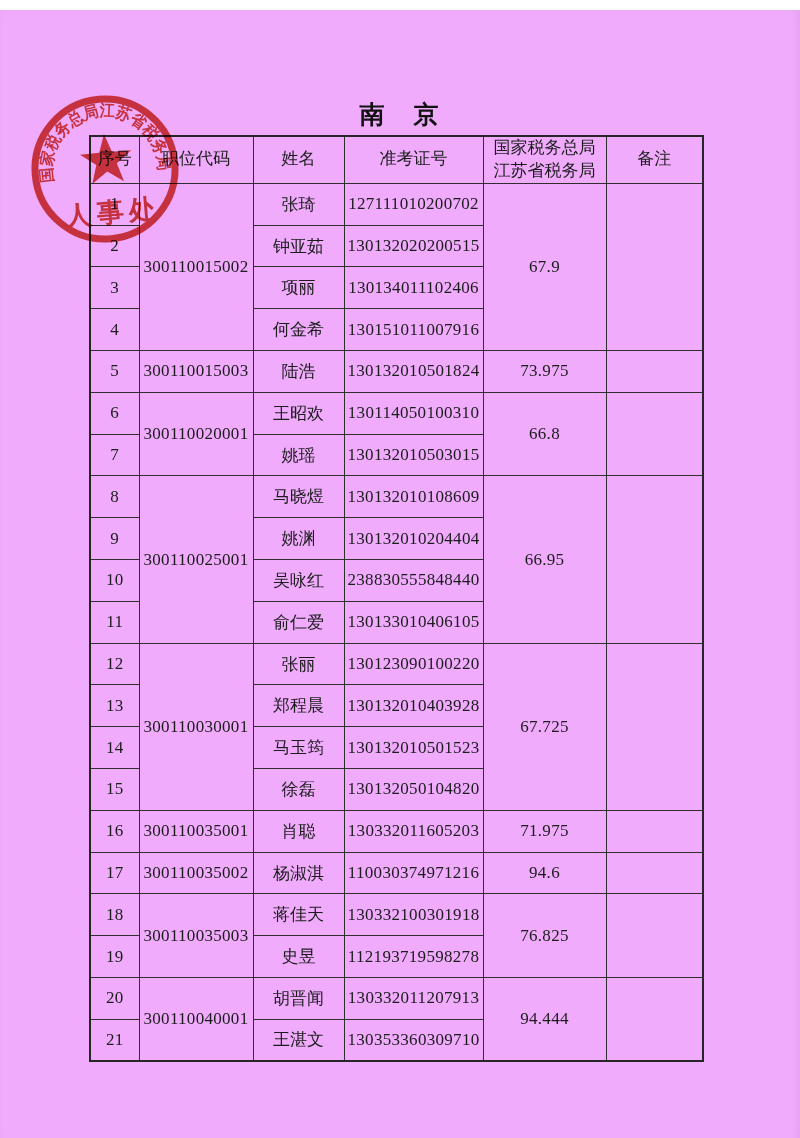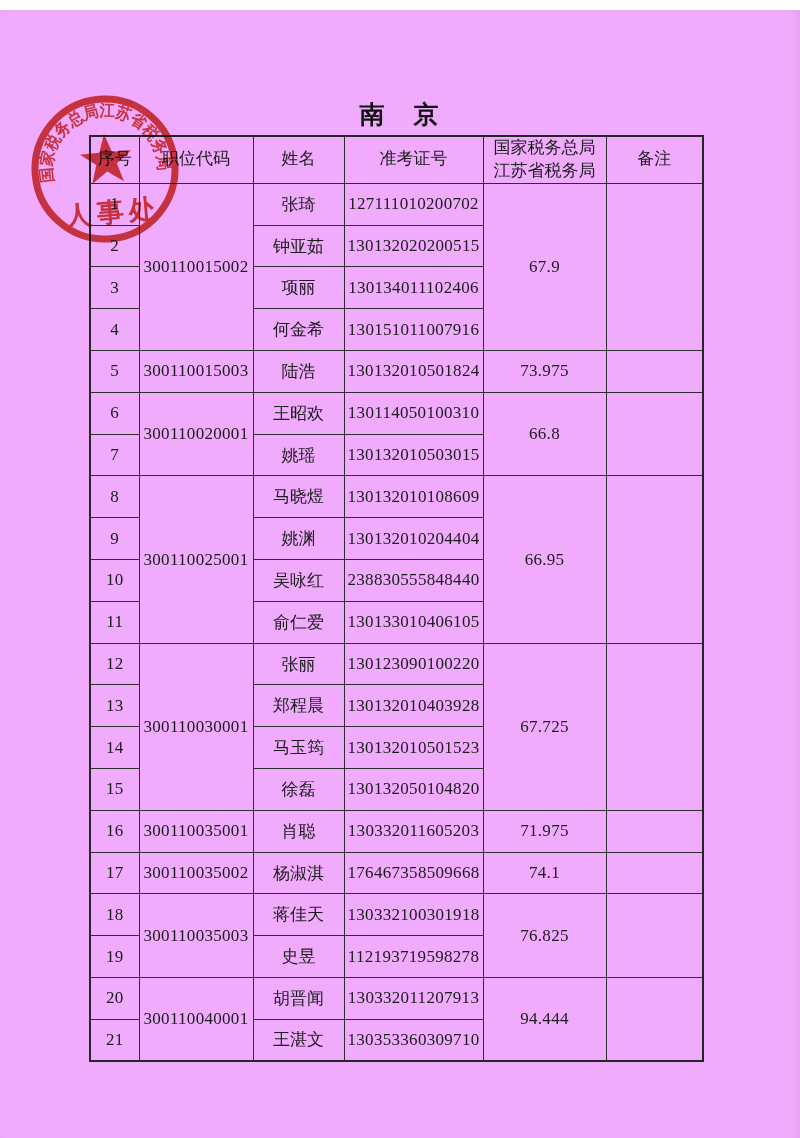--- a/index.html
+++ b/index.html
@@ -189,22 +189,22 @@
           <td class="position-code-cell">300110035001</td>
           <td class="name-cell">肖聪</td>
           <td class="ticket-number-cell">130332011605203</td>
           <td class="score-cell">71.975</td>
           <td class="remark-cell"></td>
         </tr>
         <tr>
           <td class="serial-cell">17</td>
           <td class="position-code-cell">300110035002</td>
           <td class="name-cell">杨淑淇</td>
-          <td class="ticket-number-cell">176467358509668</td>
-          <td class="score-cell">74.1</td>
+          <td class="ticket-number-cell">110030374971216</td>
+          <td class="score-cell">94.6</td>
           <td class="remark-cell"></td>
         </tr>
         <tr>
           <td class="serial-cell">18</td>
           <td class="position-code-cell" rowspan="2">300110035003</td>
           <td class="name-cell">蒋佳天</td>
           <td class="ticket-number-cell">130332100301918</td>
           <td class="score-cell" rowspan="2">76.825</td>
           <td class="remark-cell" rowspan="2"></td>
         </tr>

